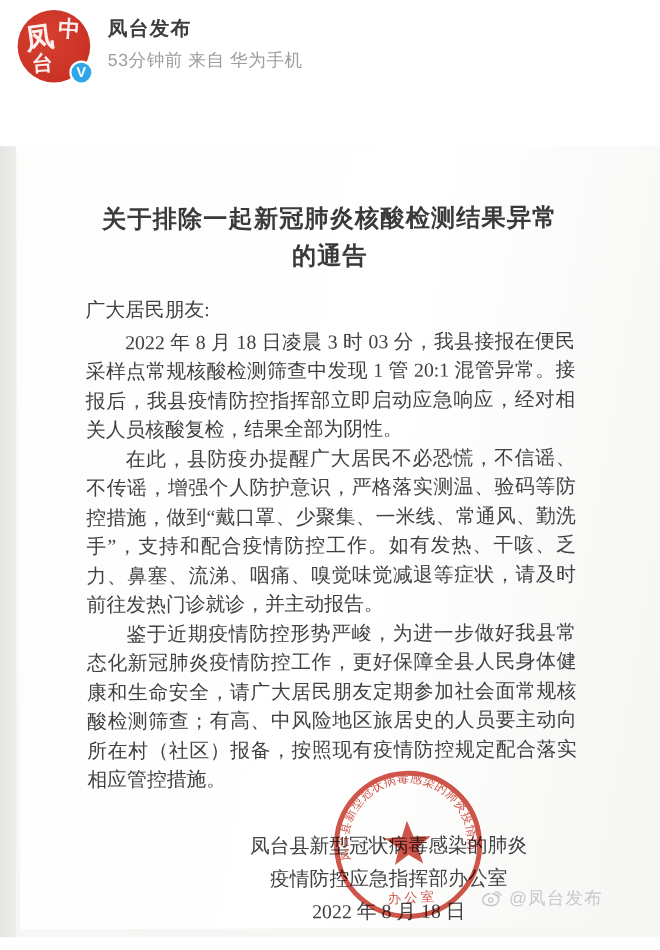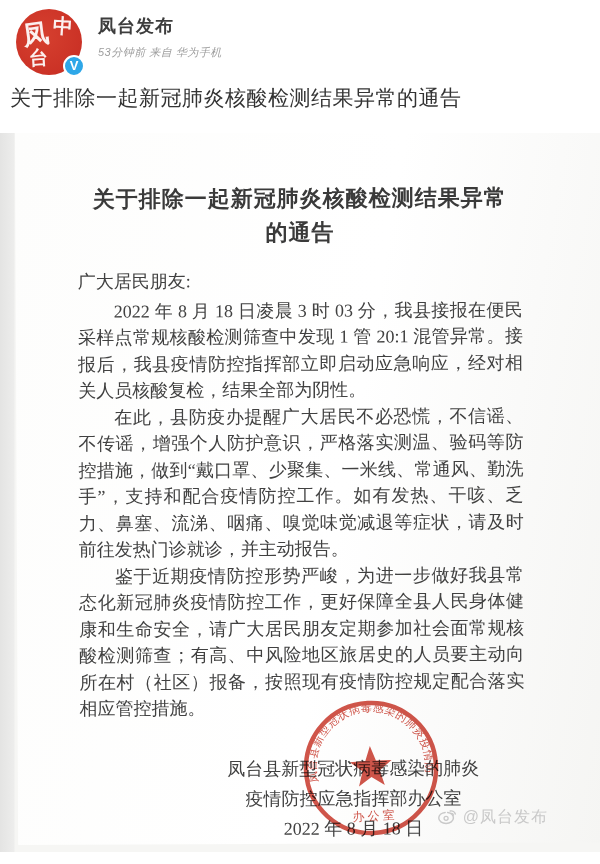--- a/index.html
+++ b/index.html
@@ -15,22 +15,22 @@
   .av-char { position: absolute; color: rgba(255,255,255,0.92);
     font-family: "Liberation Serif", serif; font-weight: bold; }
   .av-c1 { left: 7px; top: 8px; font-size: 26px; transform: rotate(-8deg); }
   .av-c2 { right: 9px; top: 4px; font-size: 20px; transform: rotate(4deg); }
   .av-c3 { left: 13px; bottom: 4px; font-size: 19px; transform: rotate(-4deg); }
   .v-badge { position: absolute; right: -3px; bottom: -2px; width: 22px; height: 22px;
     border-radius: 50%; background: #2ea7e8; border: 2px solid #ffffff;
     color: #fff; font-size: 13px; font-weight: bold; text-align: center; line-height: 18px; }
   .author { position: absolute; left: 98px; top: 14px; font-size: 18px; font-weight: 700;
     color: #3d3d3d; letter-spacing: 1px; }
-  .meta { position: absolute; left: 98px; top: 45px; font-size: 11px; color: #9d9d9d;
-    letter-spacing: 0.5px; font-style: italic; }
+  .meta { position: absolute; left: 98px; top: 45px; font-size: 16px; color: #9d9d9d;
+    letter-spacing: 0.5px; }
 
   .post-title { position: absolute; left: 10px; top: 84px; width: 584px;
     font-size: 21px; font-weight: 500; color: #333333; letter-spacing: 0.5px; }
 
   
   .photo { position: absolute; left: 0; top: 133px; width: 600px; height: 719px;
     background: linear-gradient(90deg, #e4e4e3 0px, #ededec 14px, #f6f6f4 15px);
     overflow: hidden; }
   .page { position: absolute; left: 15px; top: 0; width: 585px; height: 712px;
     background: linear-gradient(100deg, #fdfdfc 0%, #ffffff 55%, #f5f5f3 100%);
@@ -62,21 +62,20 @@
     <div class="avatar">
       <span class="av-char av-c1">凤</span>
       <span class="av-char av-c2">中</span>
       <span class="av-char av-c3">台</span>
       <span class="v-badge">V</span>
     </div>
     <div class="author">凤台发布</div>
     <div class="meta">53分钟前  来自 华为手机</div>
   </div>
 
-  <div class="post-title">关于排除一起新冠肺炎核酸检测结果异常的通告</div>
 
   <div class="photo">
     <div class="page">
       <div class="doc-title">
         <div>关于排除一起新冠肺炎核酸检测结果异常</div>
         <div>的通告</div>
       </div>
       <div class="doc-body">
         <p class="salutation">广大居民朋友:</p>
         <p class="para">2022 年 8 月 18 日凌晨 3 时 03 分，我县接报在便民采样点常规核酸检测筛查中发现 1 管 20:1 混管异常。接报后，我县疫情防控指挥部立即启动应急响应，经对相关人员核酸复检，结果全部为阴性。</p>

